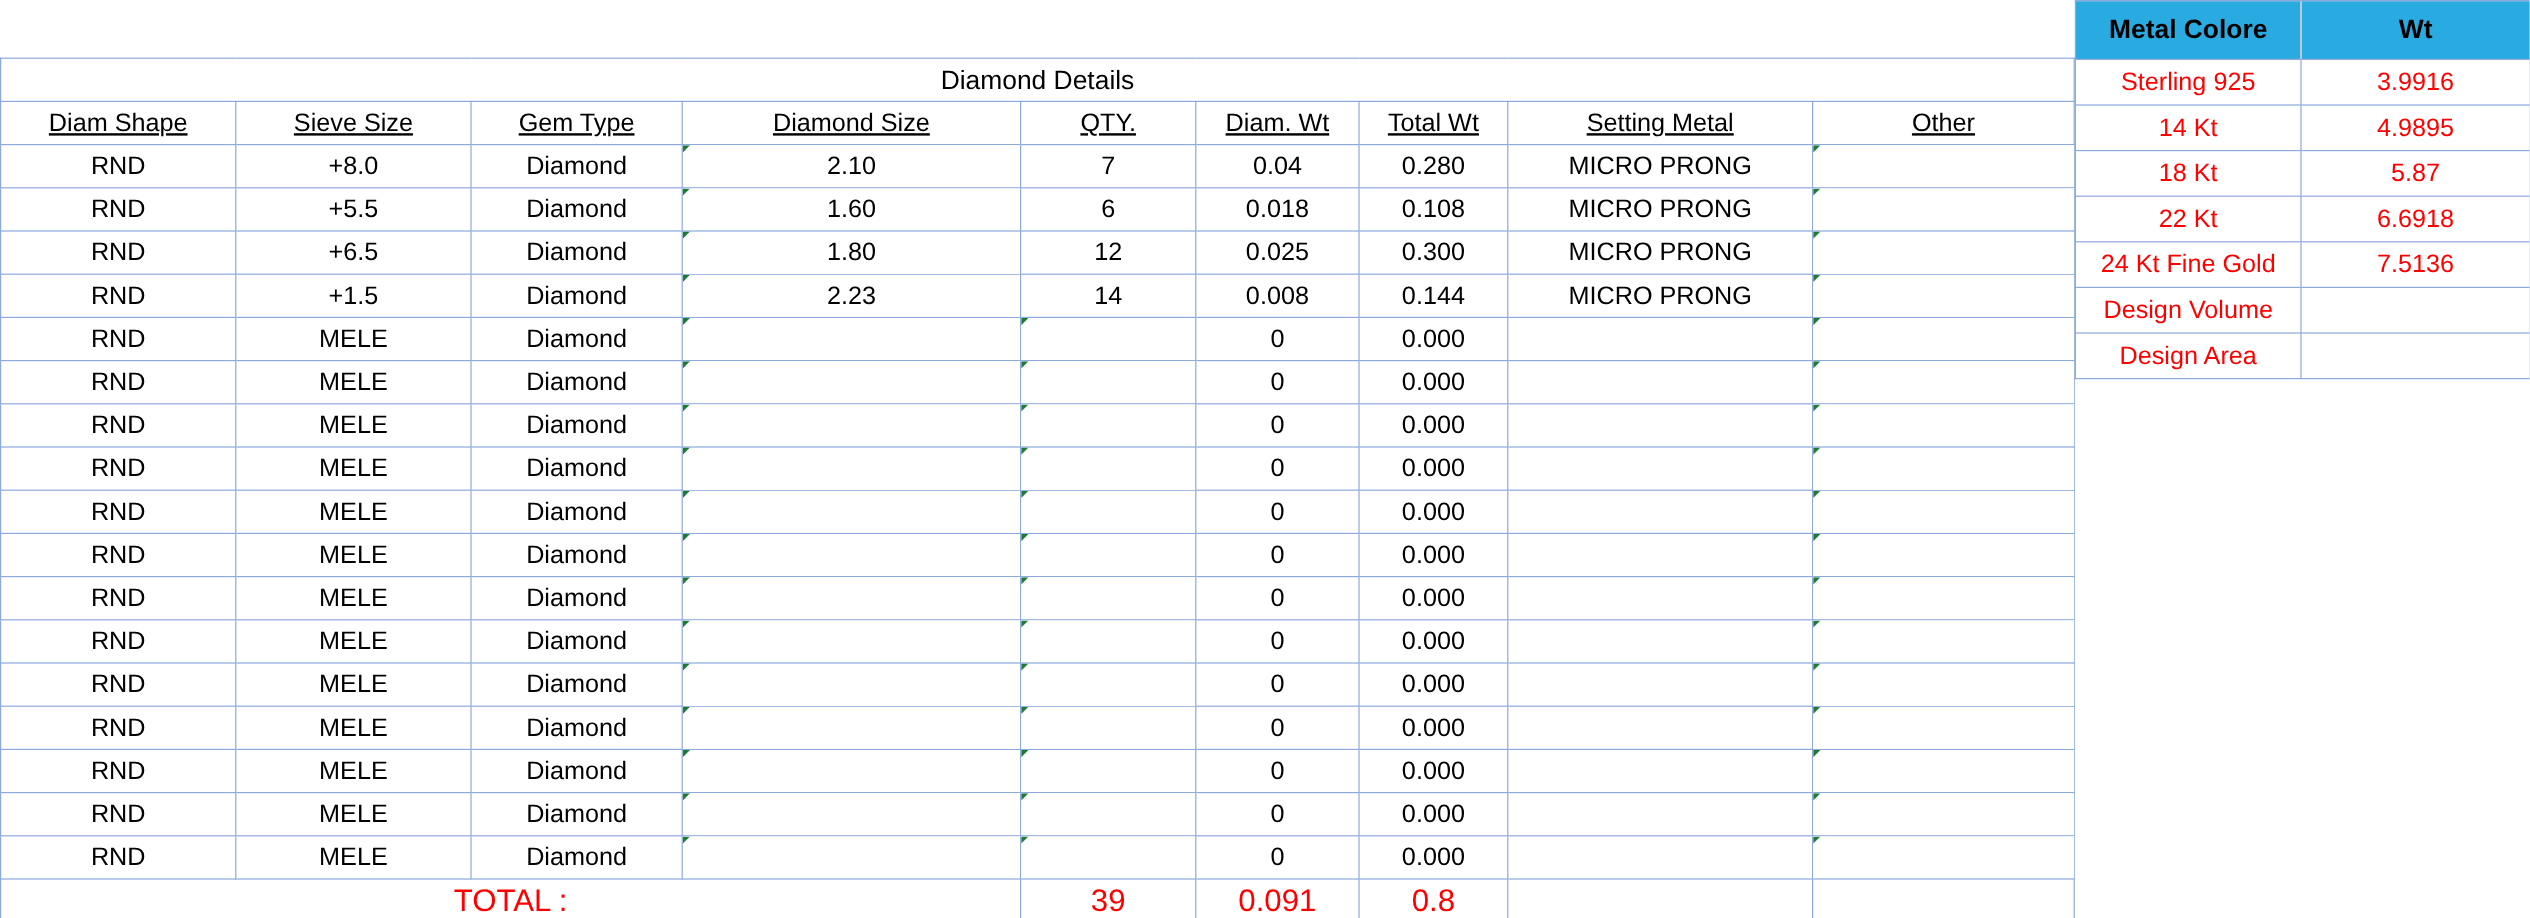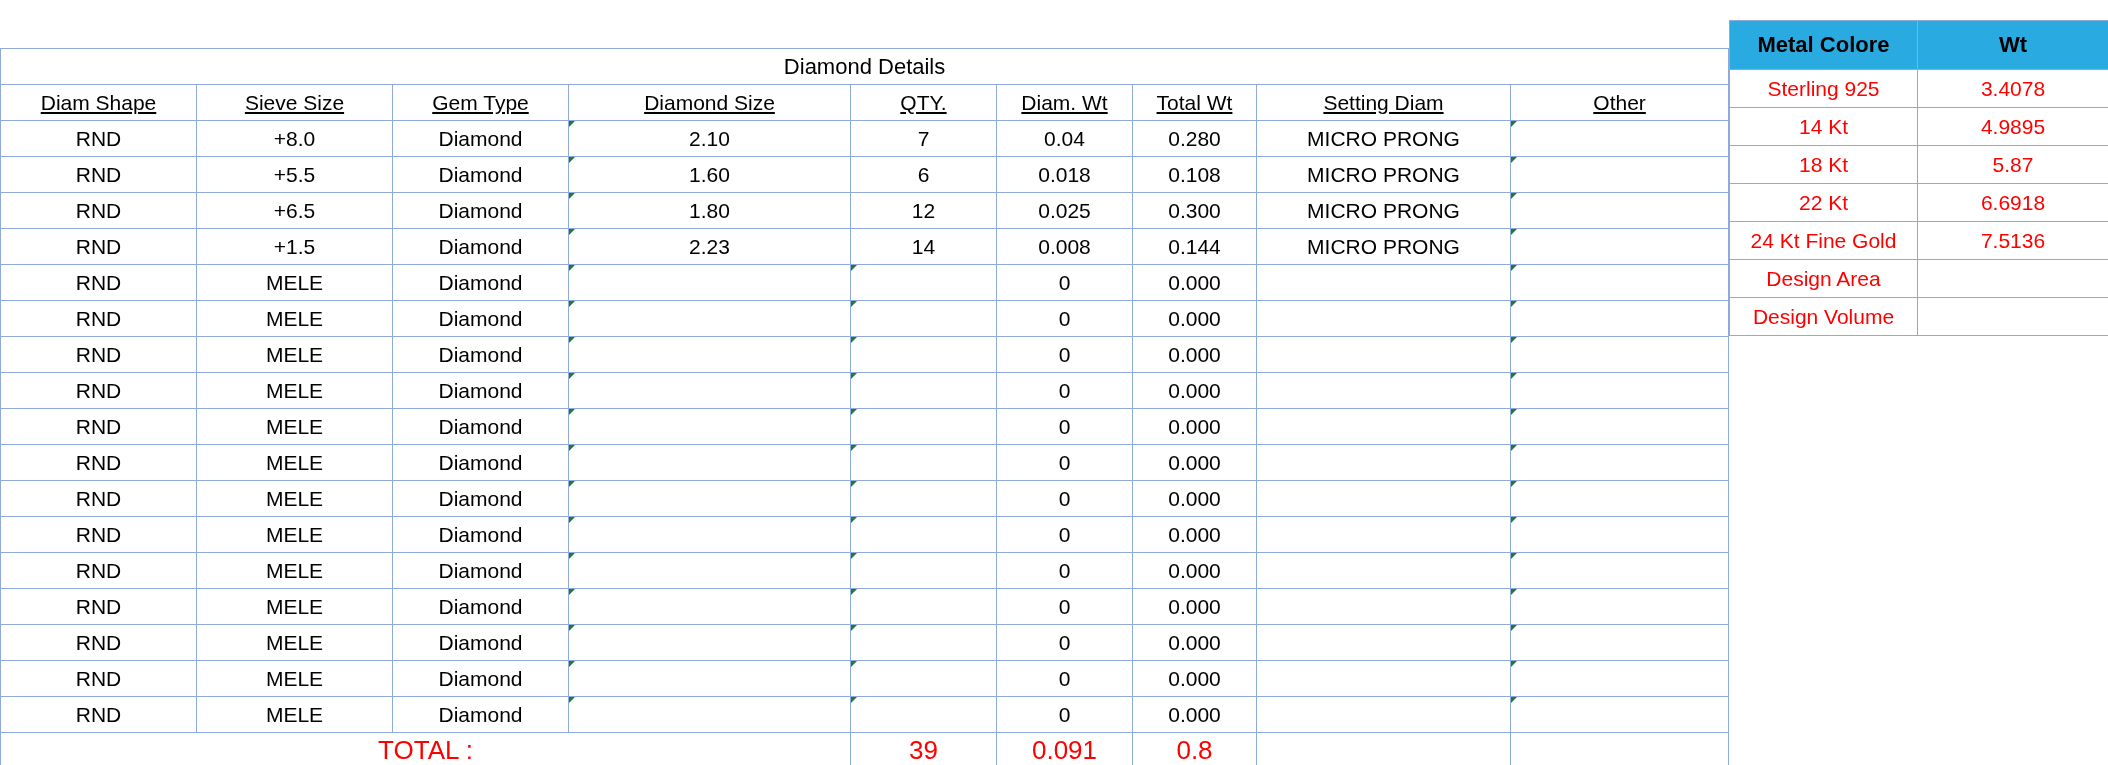--- a/index.html
+++ b/index.html
@@ -97,21 +97,20 @@
     position: absolute;
     left: 1729px;
     top: 0;
     width: 379px;
   }
   table.metal {
     border-collapse: collapse;
     table-layout: fixed;
     width: 379px;
     font-size: 21px;
-    margin-top: 20px;
   }
   table.metal td {
     border: 1px solid #8eaadb;
     height: 35px;
     text-align: center;
     vertical-align: middle;
     color: #ff0000;
     font-weight: normal;
     background: #ffffff;
     white-space: nowrap;
@@ -150,21 +149,21 @@
           <td colspan="9">Diamond Details</td>
         </tr>
         <tr class="head-row">
           <td>Diam Shape</td>
           <td>Sieve Size</td>
           <td>Gem Type</td>
           <td>Diamond Size</td>
           <td>QTY.</td>
           <td>Diam. Wt</td>
           <td>Total Wt</td>
-          <td>Setting Diam</td>
+          <td>Setting Metal</td>
           <td>Other</td>
         </tr>
 
       <tr>
             <td>RND</td>
             <td>+8.0</td>
             <td>Diamond</td>
             <td class="mark">2.10</td>
             <td>7</td>
             <td>0.04</td>
@@ -367,43 +366,43 @@
           <col class="m-wt">
         </colgroup>
       <tbody id="metal-body">
         <tr class="metal-head">
           <td>Metal Colore</td>
           <td>Wt</td>
         </tr>
 
       <tr>
             <td>Sterling 925</td>
-            <td>3.4078</td>
+            <td>3.9916</td>
           </tr>
           <tr>
             <td>14 Kt</td>
             <td>4.9895</td>
           </tr>
           <tr>
             <td>18 Kt</td>
             <td>5.87</td>
           </tr>
           <tr>
             <td>22 Kt</td>
             <td>6.6918</td>
           </tr>
           <tr>
             <td>24 Kt Fine Gold</td>
             <td>7.5136</td>
           </tr>
           <tr>
+            <td>Design Volume</td>
+            <td></td>
+          </tr>
+          <tr>
             <td>Design Area</td>
-            <td></td>
-          </tr>
-          <tr>
-            <td>Design Volume</td>
             <td></td>
           </tr>
         </tbody>
     </table>
   </div>
 
 </div>
 
 </body></html>

